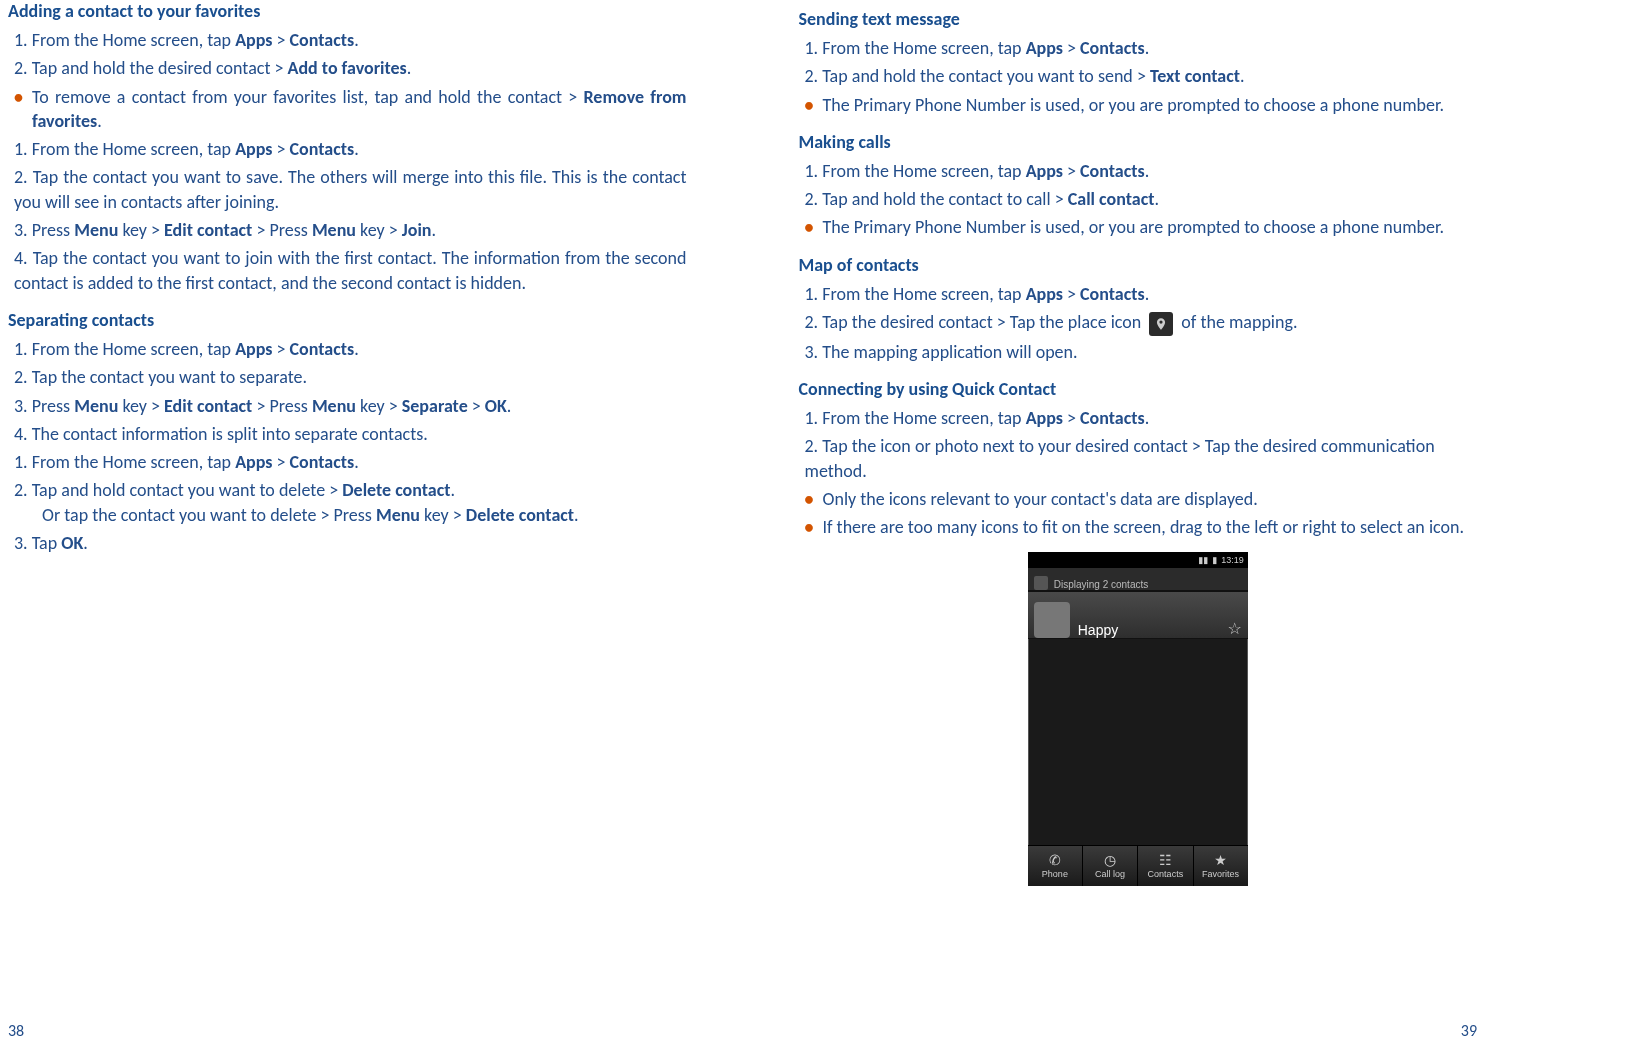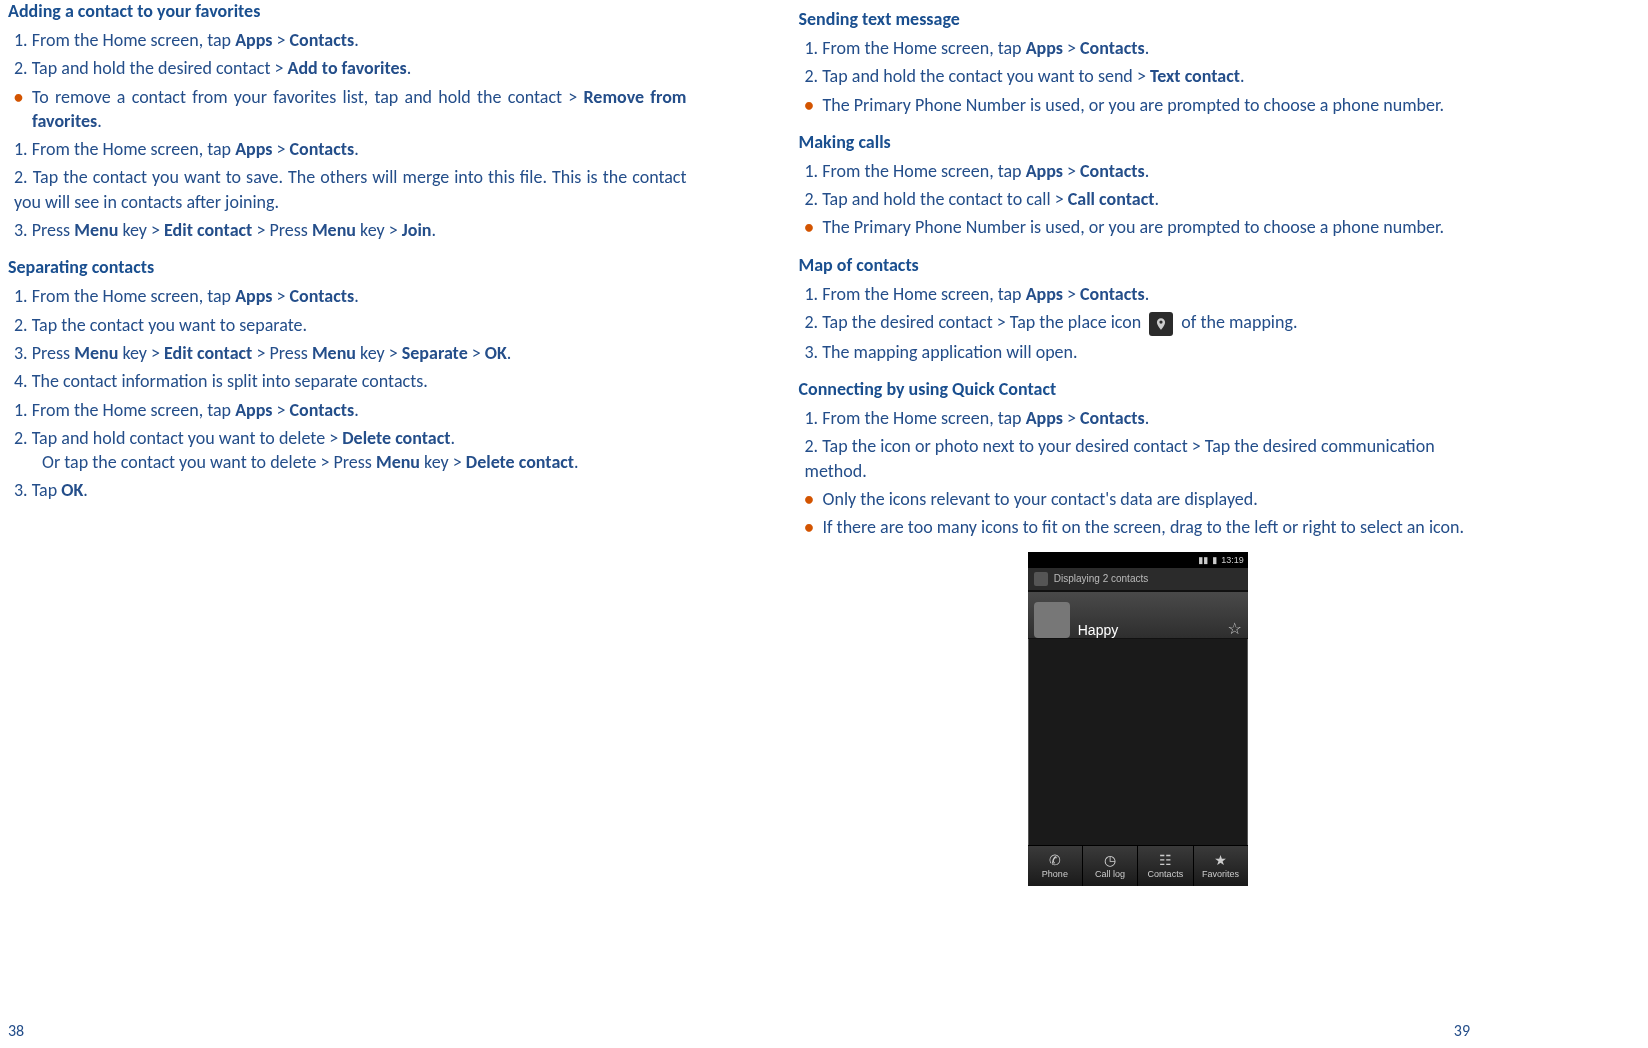--- a/index.html
+++ b/index.html
@@ -64,21 +64,21 @@
   }
   .b { font-weight: 700; }
   .justify { text-align: justify; }
   .pgnum {
     position: absolute;
     bottom: 8px;
     font-size: 16px;
     color: #244e8a;
   }
   .pgnum.left { left: 8px; }
-  .pgnum.right { right: 15px; }
+  .pgnum.right { right: 8px; }
   .phone-wrap {
     width: 100%;
     display: flex;
     justify-content: center;
     margin-top: 12px;
   }
   .phone {
     width: 220px;
     height: 330px;
     background: #1a1a1a;
@@ -97,21 +97,21 @@
     align-items: center;
     padding: 0 4px;
     gap: 4px;
     font-size: 9px;
     color: #ccc;
   }
   .phone .subbar {
     height: 22px;
     background: #2b2b2b;
     display: flex;
-    align-items: center;
+    align-items: flex-end;
     padding: 0 6px;
     font-size: 10px;
     color: #bbb;
     border-bottom: 1px solid #111;
   }
   .phone .subbar .sq {
     width: 14px; height: 14px; background: #555; margin-right: 6px; border-radius: 2px;
   }
   .phone .contactrow {
     height: 46px;
@@ -190,20 +190,23 @@
     </div>
 
     <div class="step">
       <span>1. </span><span>From the Home screen, tap </span><span class="b">Apps</span><span> &gt; </span><span class="b">Contacts</span><span>.</span>
     </div>
     <div class="step justify">
       <span>2. </span><span>Tap the contact you want to save. The others will merge into this file. This is the contact you will see in contacts after joining.</span>
     </div>
     <div class="step">
       <span>3. </span><span>Press </span><span class="b">Menu</span><span> key &gt; </span><span class="b">Edit contact</span><span> &gt; Press </span><span class="b">Menu</span><span> key &gt; </span><span class="b">Join</span><span>.</span>
+    </div>
+    <div class="step justify">
+      <span>4. </span><span>Tap the contact you want to join with the first contact. The information from the second contact is added to the first contact, and the second contact is hidden.</span>
     </div>
 
     <div class="sub-title">Separating contacts</div>
     <div class="step">
       <span>1. </span><span>From the Home screen, tap </span><span class="b">Apps</span><span> &gt; </span><span class="b">Contacts</span><span>.</span>
     </div>
     <div class="step">
       <span>2. </span><span>Tap the contact you want to separate.</span>
     </div>
     <div class="step">

